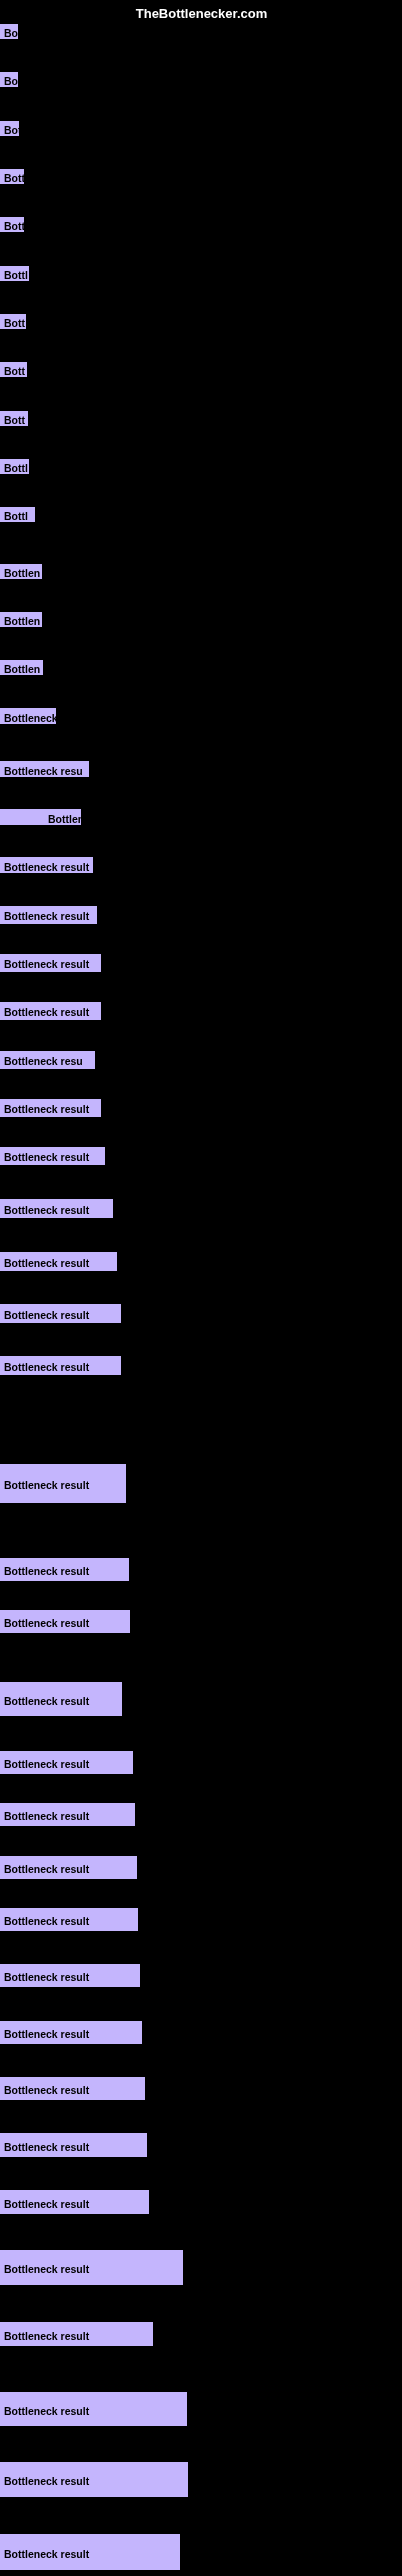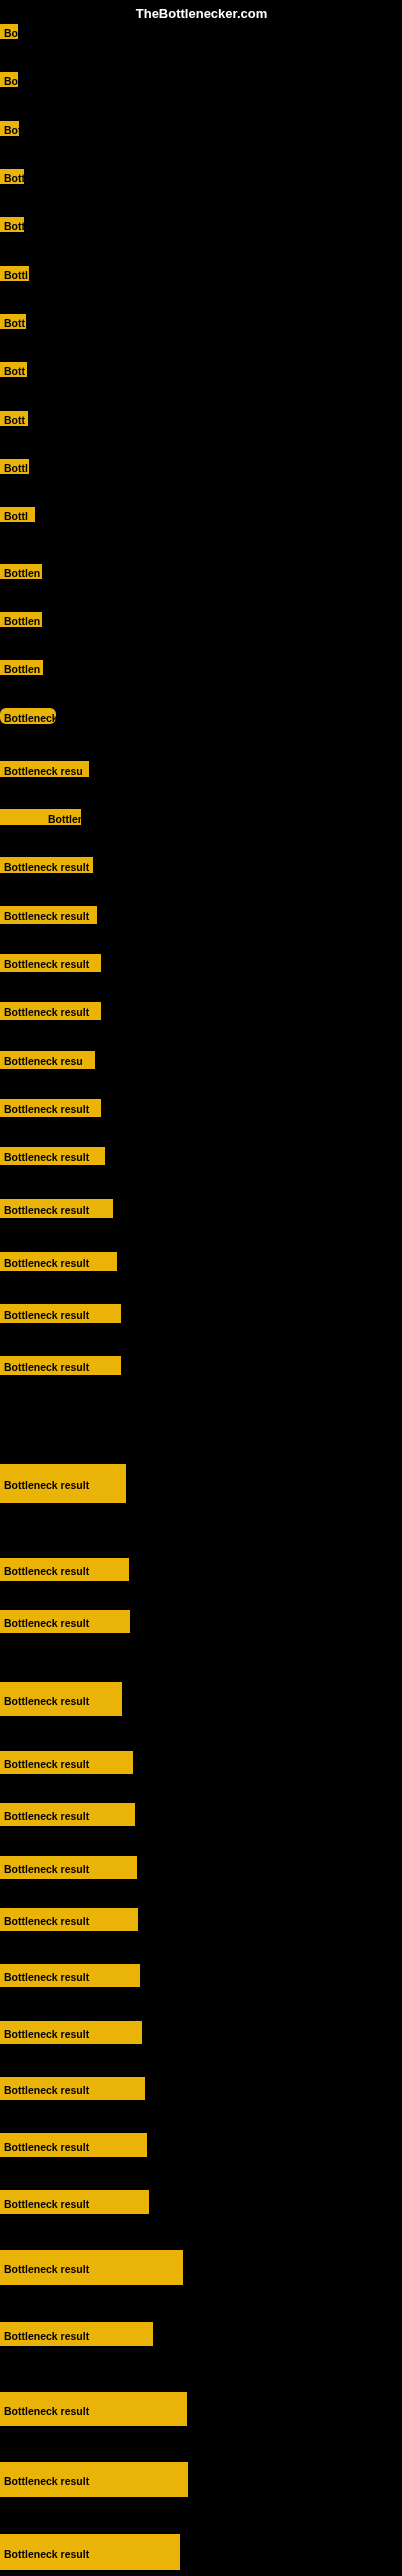--- a/index.html
+++ b/index.html
@@ -23,21 +23,21 @@
       transform: translateX(-50%);
       color: #ffffff;
       font-size: 13px;
       font-weight: bold;
       white-space: nowrap;
     }
 
     .bottleneck-item {
       position: absolute;
       left: 0;
-      background-color: #eab308;
+      background-color: #c4b5fd;
       color: #000000;
       font-size: 10.5px;
       font-weight: bold;
       padding: 2.4px 4px;
       white-space: nowrap;
       overflow: hidden;
     }
   </style>
 </head>
 <body>
@@ -51,21 +51,21 @@
 <div class="bottleneck-item" style="top: 217px; width: 24px; height: 14.5px; line-height: 14.5px;">Bott</div>
 <div class="bottleneck-item" style="top: 266px; width: 29px; height: 14.5px; line-height: 14.5px;">Bottl</div>
 <div class="bottleneck-item" style="top: 314px; width: 26px; height: 14.5px; line-height: 14.5px;">Bott</div>
 <div class="bottleneck-item" style="top: 362px; width: 26.6px; height: 14.5px; line-height: 14.5px;">Bott</div>
 <div class="bottleneck-item" style="top: 411px; width: 28px; height: 14.5px; line-height: 14.5px;">Bott</div>
 <div class="bottleneck-item" style="top: 459px; width: 29px; height: 14.5px; line-height: 14.5px;">Bottl</div>
 <div class="bottleneck-item" style="top: 507px; width: 35px; height: 14.5px; line-height: 14.5px;">Bottl</div>
 <div class="bottleneck-item" style="top: 564px; width: 42px; height: 14.5px; line-height: 14.5px;">Bottlen</div>
 <div class="bottleneck-item" style="top: 612px; width: 42px; height: 14.5px; line-height: 14.5px;">Bottlen</div>
 <div class="bottleneck-item" style="top: 660px; width: 43px; height: 14.5px; line-height: 14.5px;">Bottlen</div>
-<div class="bottleneck-item" style="top: 708px; width: 56px; height: 16px; line-height: 16px; border-radius: 6px;">Bottleneck</div>
+<div class="bottleneck-item" style="top: 708px; width: 56px; height: 16px; line-height: 16px;">Bottleneck</div>
 <div class="bottleneck-item" style="top: 761px; width: 89px; height: 16px; line-height: 16px;">Bottleneck resu</div>
 <div class="bottleneck-item" style="top: 809px; width: 81px; height: 16px; line-height: 16px; padding-left: 48px;">Bottleneck re</div>
 <div class="bottleneck-item" style="top: 857px; width: 93px; height: 16px; line-height: 16px;">Bottleneck result</div>
 <div class="bottleneck-item" style="top: 906px; width: 97px; height: 17.7px; line-height: 17.7px;">Bottleneck result</div>
 <div class="bottleneck-item" style="top: 954px; width: 101px; height: 17.7px; line-height: 17.7px;">Bottleneck result</div>
 <div class="bottleneck-item" style="top: 1002px; width: 101px; height: 17.7px; line-height: 17.7px;">Bottleneck result</div>
 <div class="bottleneck-item" style="top: 1051px; width: 95px; height: 17.7px; line-height: 17.7px;">Bottleneck resu</div>
 <div class="bottleneck-item" style="top: 1099px; width: 101px; height: 17.7px; line-height: 17.7px;">Bottleneck result</div>
 <div class="bottleneck-item" style="top: 1147px; width: 105px; height: 17.7px; line-height: 17.7px;">Bottleneck result</div>
 <div class="bottleneck-item" style="top: 1199px; width: 113px; height: 19.3px; line-height: 19.3px;">Bottleneck result</div>

